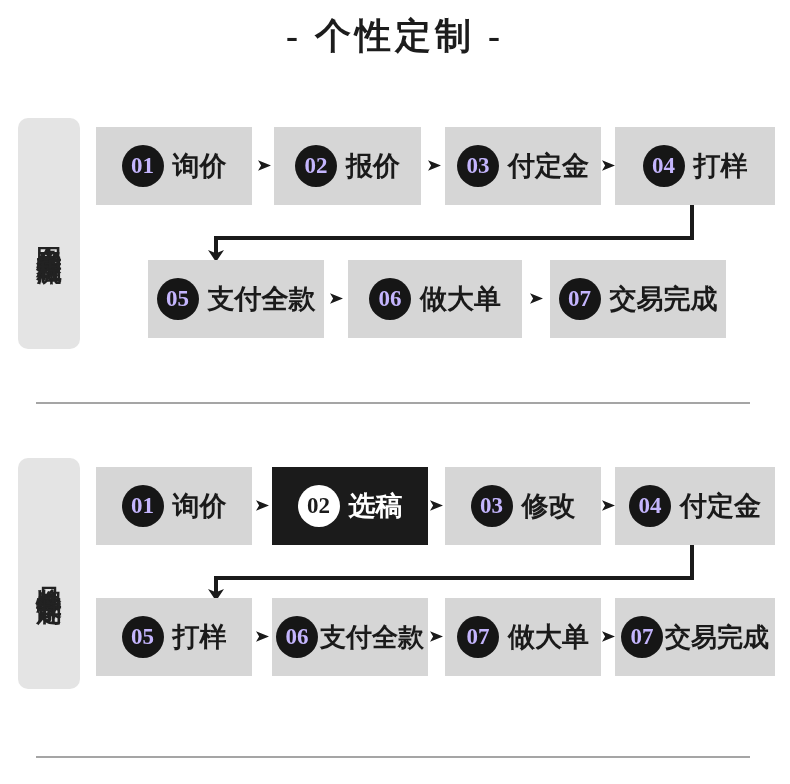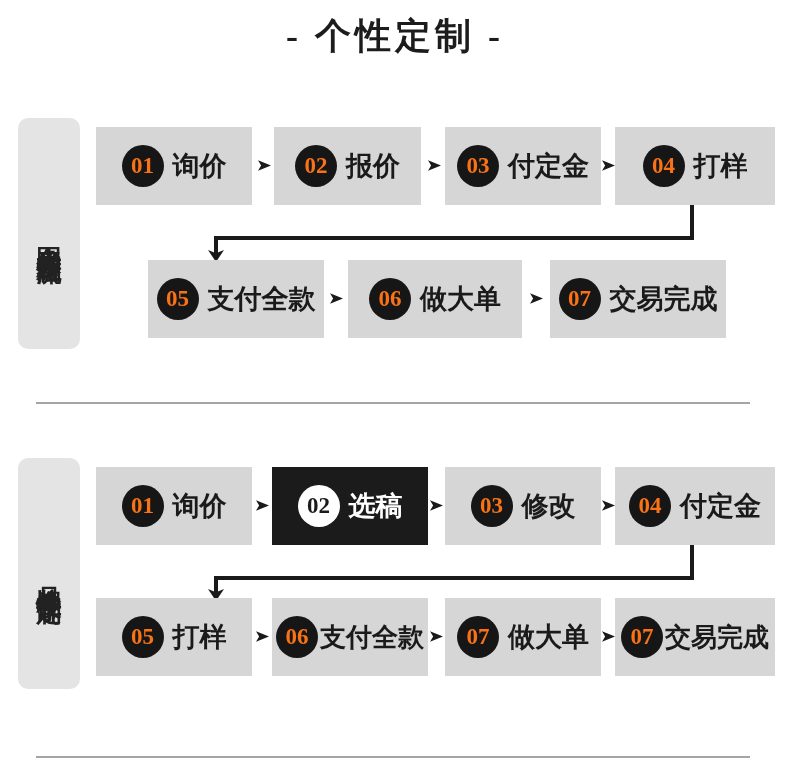--- a/index.html
+++ b/index.html
@@ -17,21 +17,21 @@
     writing-mode:vertical-rl;text-orientation:upright;
     font-size:25px;font-weight:700;letter-spacing:2px;color:#222;
   }
   .step{
     position:absolute;height:78px;background:#d6d6d6;
     display:flex;align-items:center;justify-content:center;gap:9px;
     font-size:27px;font-weight:700;color:#1a1a1a;
   }
   .step.snug{gap:2px;font-size:26px;}
   .step .badge{
-    width:42px;height:42px;border-radius:50%;background:#161616;color:#f97316;
+    width:42px;height:42px;border-radius:50%;background:#161616;color:#c4b5fd;
     display:flex;align-items:center;justify-content:center;flex:0 0 auto;
     font-size:23px;font-weight:700;letter-spacing:0px;
   }
   .step.dark{background:#1b1b1b;color:#ffffff;}
   .step.dark .badge{background:#ffffff;color:#1b1b1b;}
   .arr{
     position:absolute;width:13px;height:13px;background:#1a1a1a;
     clip-path:polygon(0% 10%,100% 50%,0% 90%,24% 50%);
   }
   .cline{position:absolute;background:#1a1a1a;}

